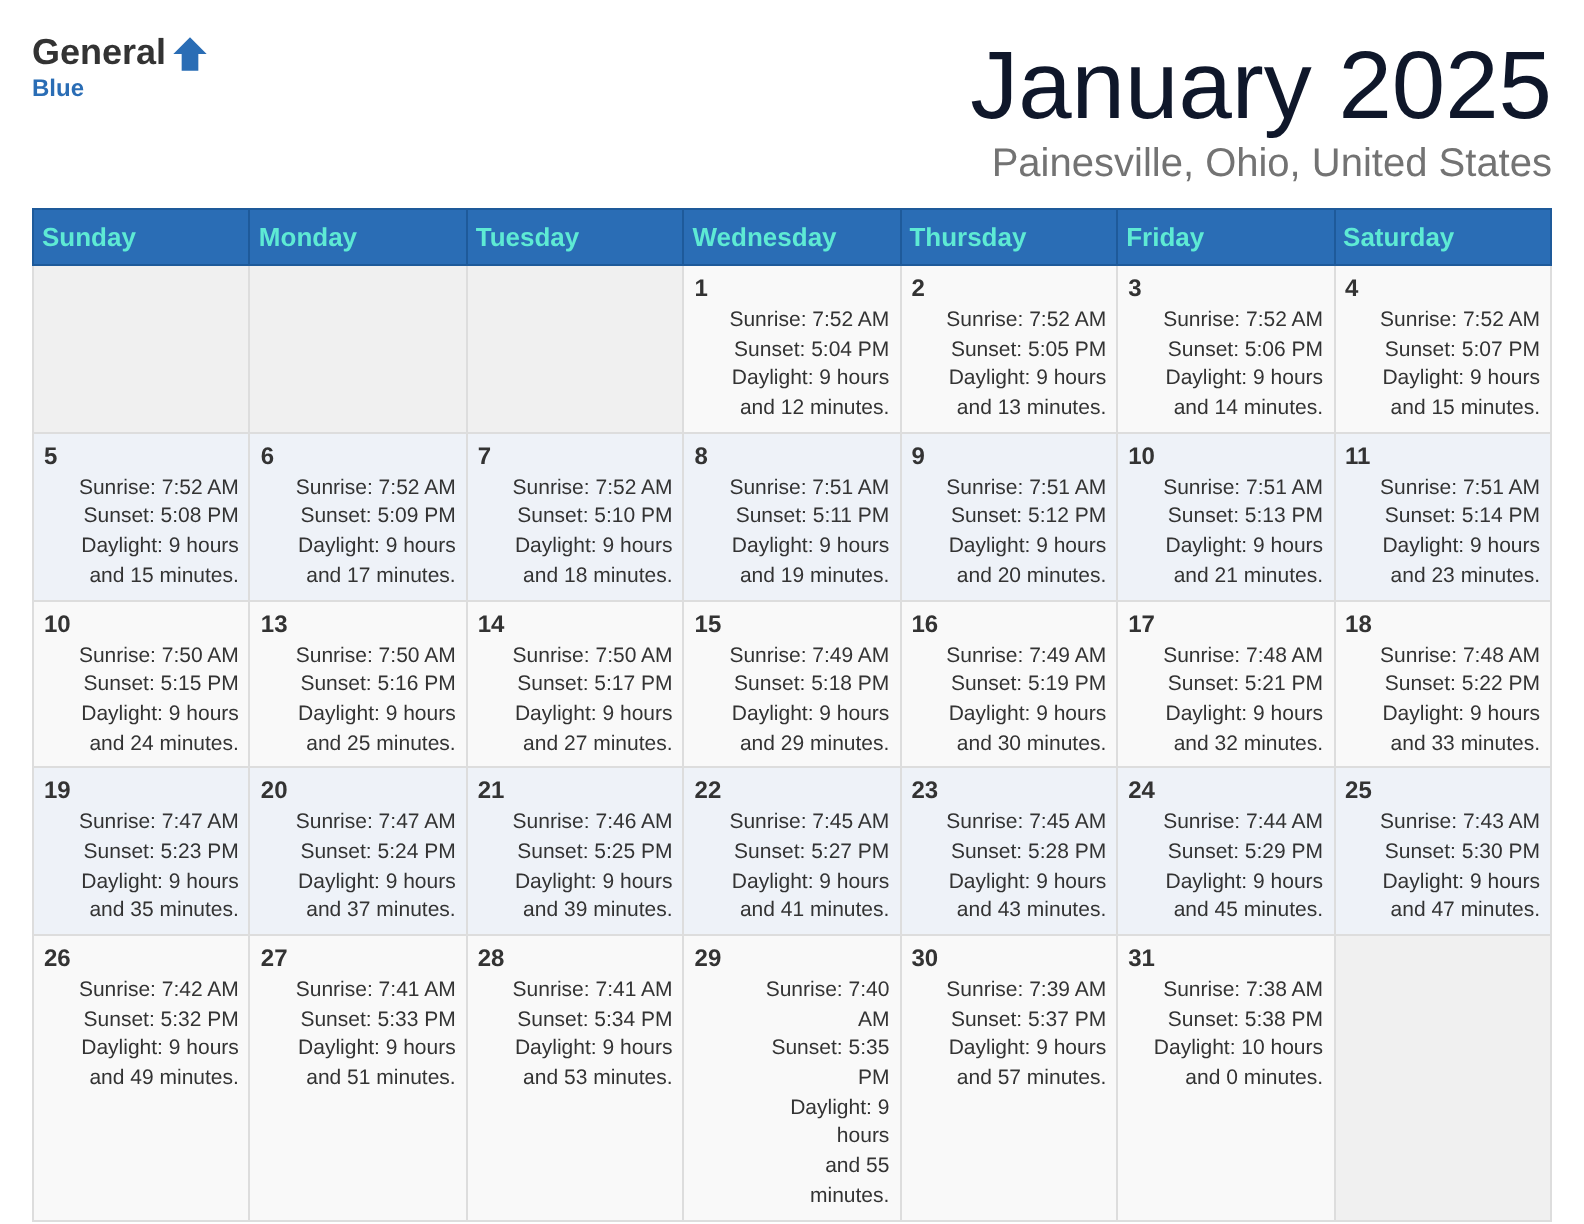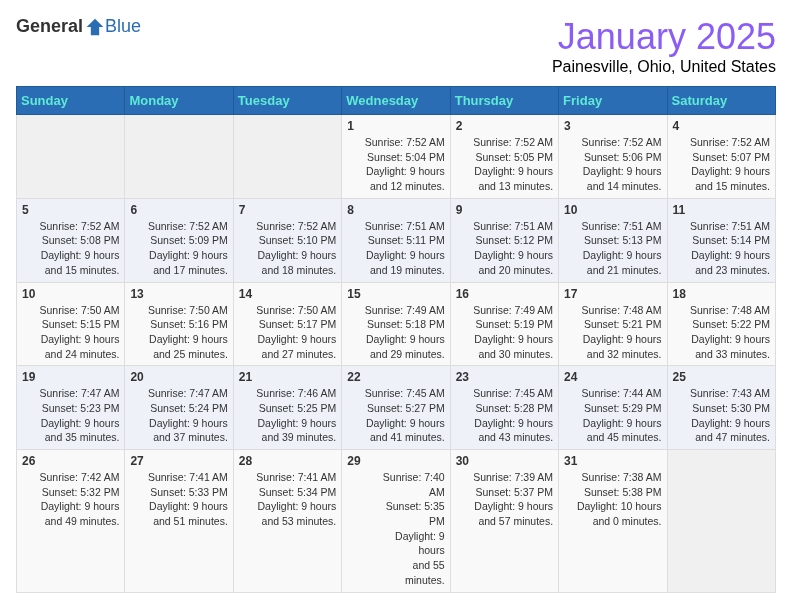--- a/index.html
+++ b/index.html
@@ -11,53 +11,53 @@
       padding: 16px;
     }
     .header {
       display: flex;
       justify-content: space-between;
       align-items: flex-start;
       margin-bottom: 10px;
     }
     .logo {
       display: flex;
-      flex-direction: row;
+      flex-direction: column;
       align-items: flex-start;
     }
     .logo-text {
       display: flex;
       align-items: center;
     }
     .logo-general {
       font-size: 18px;
       font-weight: bold;
       color: #333;
     }
     .logo-blue {
-      font-size: 18px;
-      font-weight: normal;
+      font-size: 12px;
+      font-weight: bold;
       color: #2a6db5;
     }
     .logo-icon {
       width: 20px;
       height: 20px;
       margin-left: 2px;
     }
     .title-block {
       text-align: right;
     }
     .month-title {
-      font-size: 36px;
+      font-size: 48px;
       font-weight: normal;
-      color: #8b5cf6;
+      color: #0f172a;
     }
     .location {
-      font-size: 16px;
-      color: #000000;
+      font-size: 20px;
+      color: #737373;
     }
     table {
       width: 100%;
       border-collapse: collapse;
       border: 1px solid #ccc;
     }
     thead tr th {
       background-color: #2a6db5;
       color: #5eead4;
       padding: 6px 4px;

